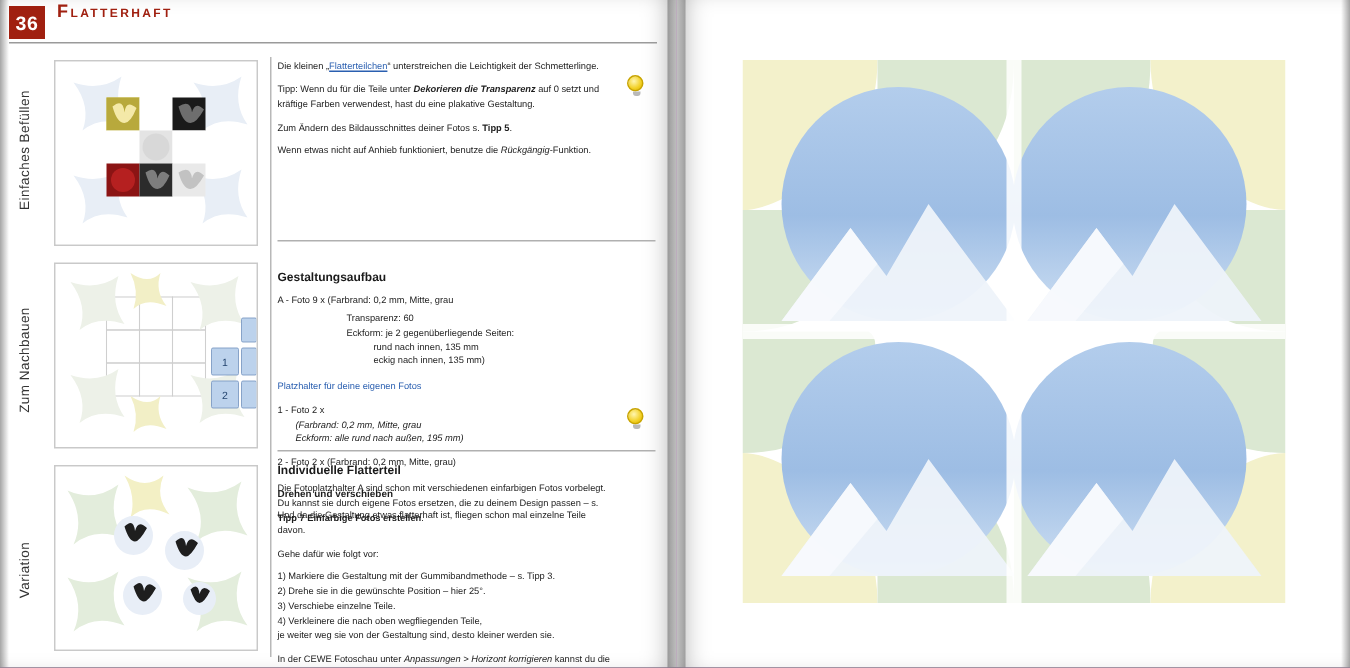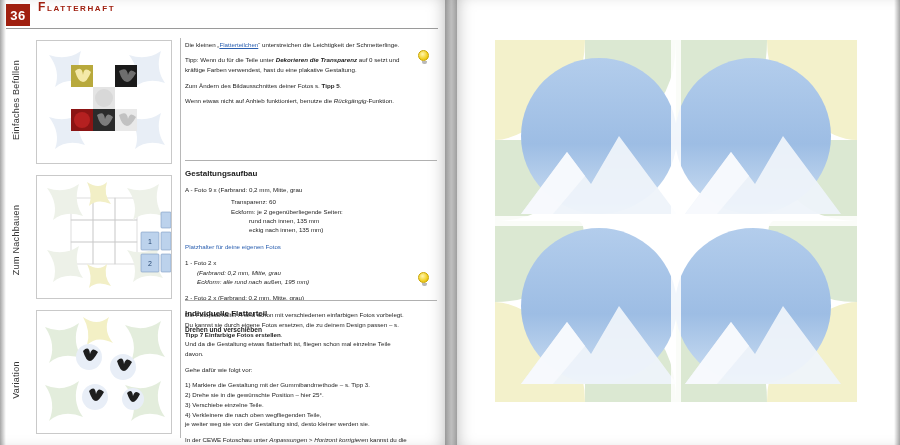--- a/index.html
+++ b/index.html
@@ -303,21 +303,21 @@
         <span>Wenn etwas nicht auf Anhieb funktioniert, benutze die </span><span class="italic">Rückgängig</span><span>-Funktion.</span>
       </p>
     </div>
 
     <div class="lamp" style="left:418px; top:50px;">
       <div class="bulb"></div>
         <div class="base"></div>
     </div>
 
     <div class="rule-top" style="top:160px;"></div>
-    <div class="block" style="top:167px;">
+    <div class="block" style="top:178px;">
       <p class="h">Gestaltungsaufbau</p>
       <p style="margin-bottom:2px;">A - Foto 9 x (Farbrand: 0,2 mm, Mitte, grau</p>
       <p style="margin:0 0 0 46px; line-height:1.5;">Transparenz: 60</p>
       <p style="margin:0 0 0 46px; line-height:1.5;">Eckform: je 2 gegenüberliegende Seiten:</p>
       <p style="margin:0 0 0 64px; line-height:1.5;">rund nach innen, 135 mm</p>
       <p style="margin:0 0 7px 64px; line-height:1.5;">eckig nach innen, 135 mm)</p>
       <p class="blue" style="margin-bottom:6px;">Platzhalter für deine eigenen Fotos</p>
       <p style="margin-bottom:0;">1  - Foto 2 x</p>
       <p class="italic" style="margin:0 0 0 12px; line-height:1.5;">(Farbrand: 0,2 mm, Mitte, grau</p>
       <p class="italic" style="margin:0 0 6px 12px; line-height:1.5;">Eckform: alle rund nach außen, 195 mm)</p>

